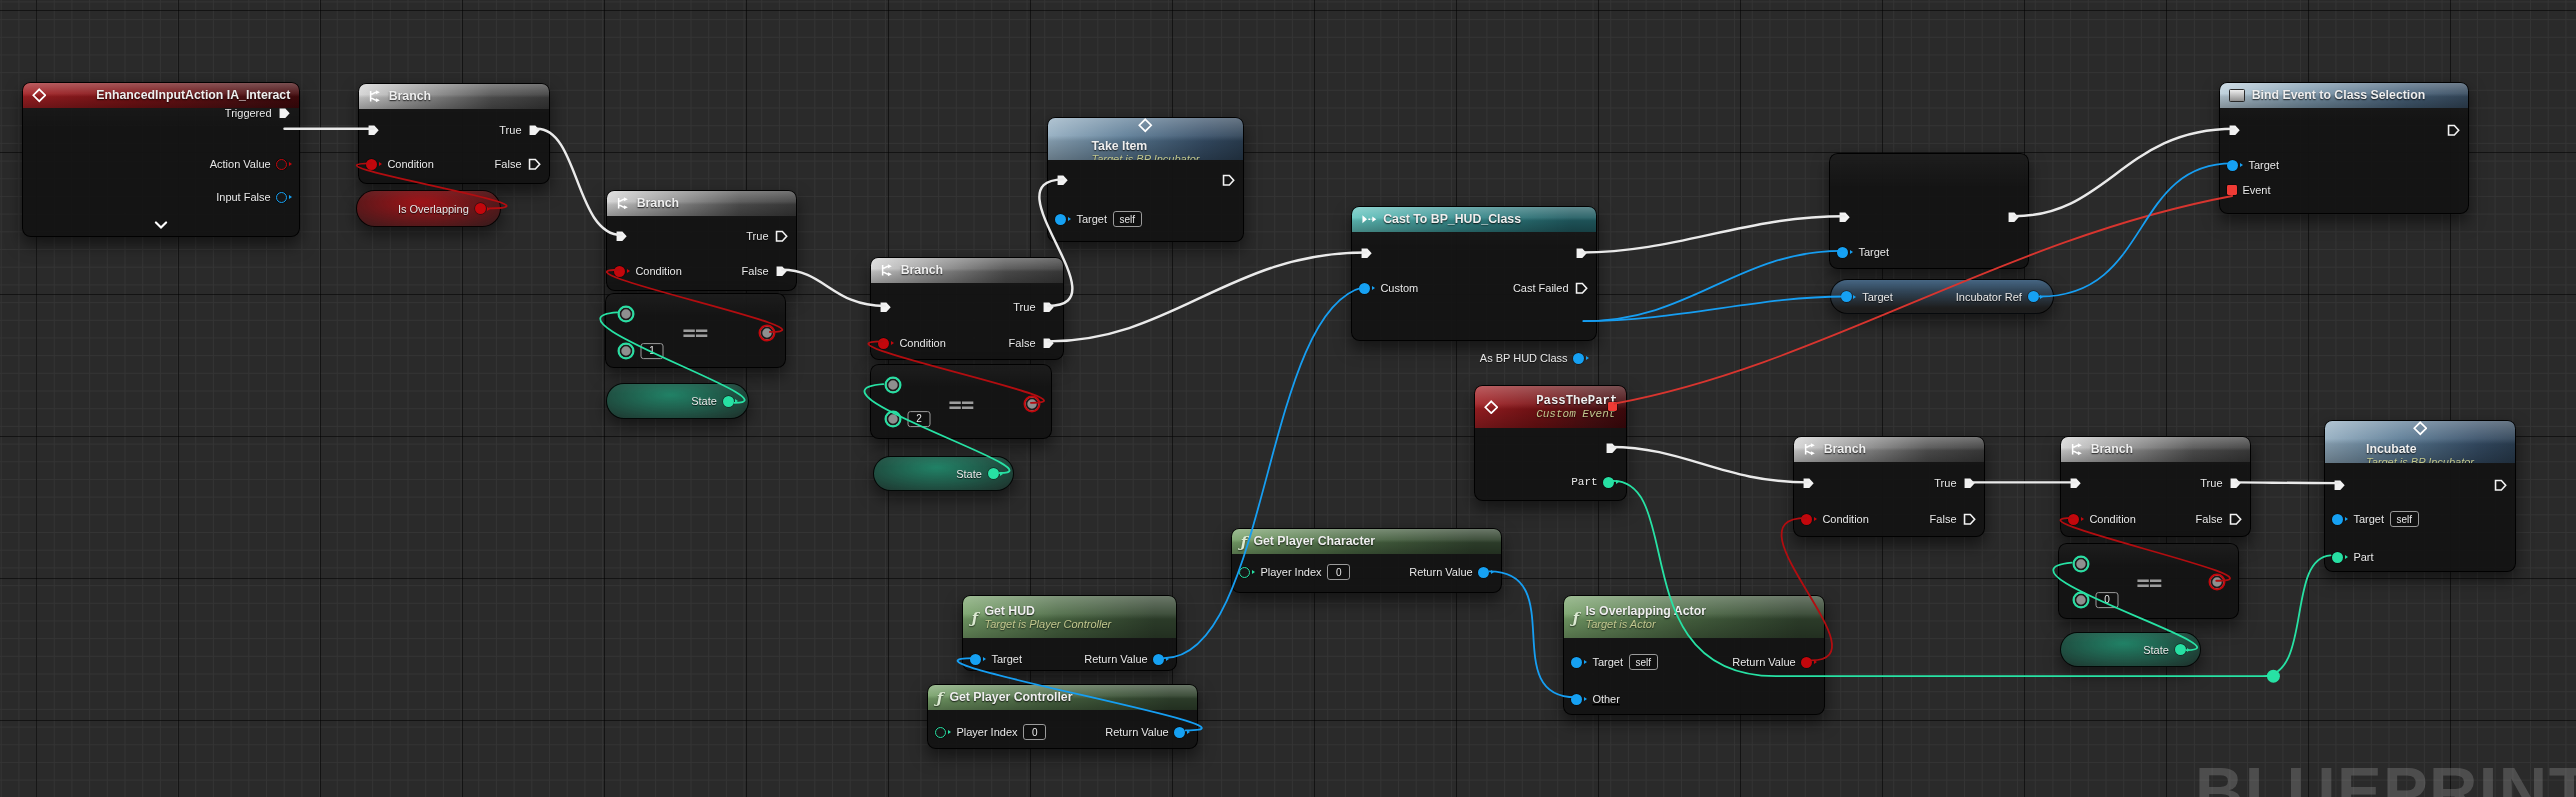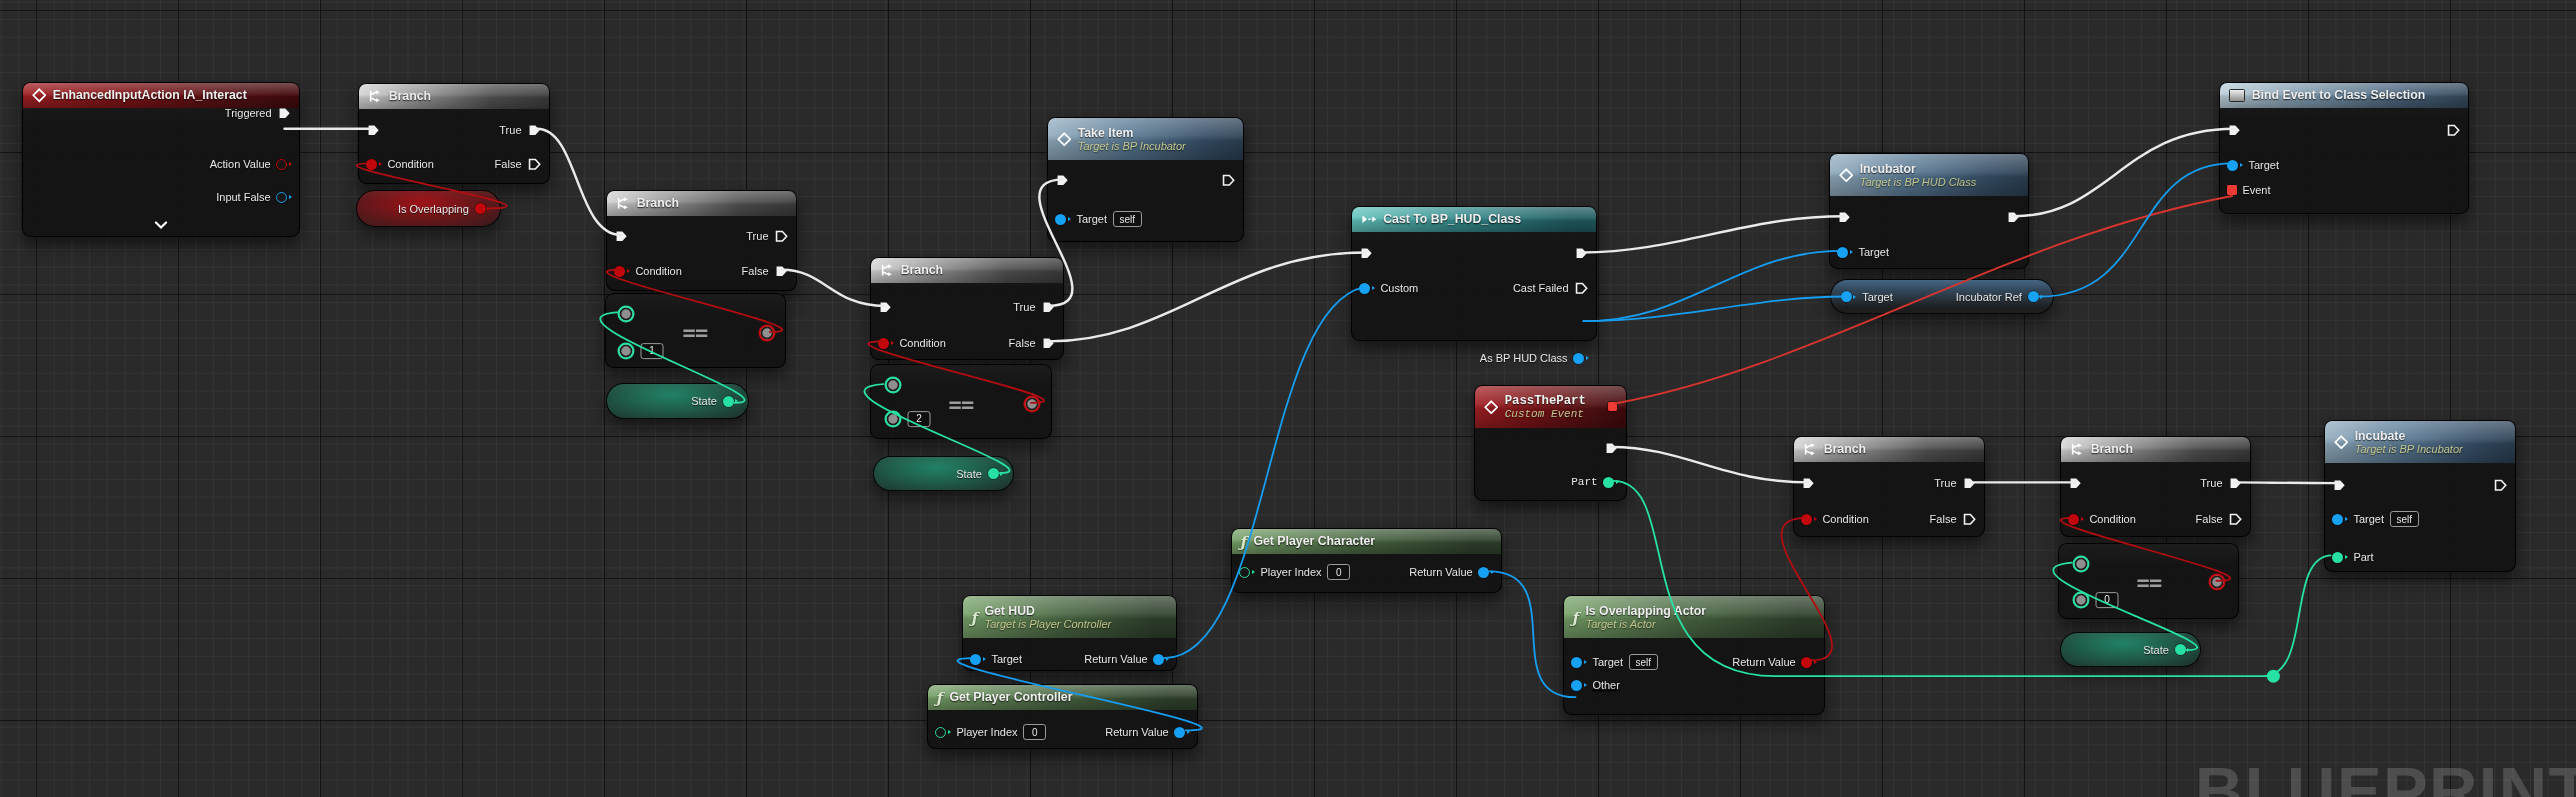--- a/index.html
+++ b/index.html
@@ -17,24 +17,24 @@
     color:#a0a0a0;opacity:0.30;letter-spacing:1.4px;z-index:1;white-space:nowrap;}
   .node{position:absolute;background:rgba(19,19,19,0.94);border:1.1px solid rgba(0,0,0,0.9);
     border-radius:8.7px;box-shadow:0 7.2px 16px rgba(0,0,0,0.5);z-index:2;box-sizing:border-box;}
   .node::before{content:"";position:absolute;inset:0;border-radius:7.2px;
     background:linear-gradient(180deg,rgba(255,255,255,0.04),transparent 30%);pointer-events:none;}
   .header{position:relative;display:flex;align-items:center;gap:6.5px;padding:0 8.7px;
     border-radius:7.2px 7.2px 0 0;height:25px;overflow:hidden;}
   .header.two{height:42px;}
   .header::after{content:"";position:absolute;inset:0;border-radius:inherit;pointer-events:none;
     background:linear-gradient(180deg,rgba(255,255,255,0.28),rgba(255,255,255,0.08) 42%,rgba(0,0,0,0.12) 55%,rgba(0,0,0,0.30));}
-  .hs-event {background:linear-gradient(90deg,#a32024,#7c1316 40%,#511013 80%,#43090c);}
+  .hs-event {background:linear-gradient(90deg,#a32024,#7c1316 40%,#511013 80%,#43090c);justify-content:space-between;}
   .hs-branch{background:linear-gradient(90deg,#d4d4d4,#9b9b9b 30%,#525252 70%,#3d3d3d);}
   .hs-fn-green{background:linear-gradient(90deg,#79a36b,#4c6a45 45%,#31432e 90%);}
-  .hs-fn-blue{background:linear-gradient(90deg,#93adc0,#5b7b95 40%,#374f68 80%,#2c4054);}
+  .hs-fn-blue{background:linear-gradient(90deg,#93adc0,#5b7b95 40%,#374f68 80%,#2c4054);flex-direction:column;}
   .hs-cast{background:linear-gradient(90deg,#63c4be,#358b8d 45%,#215c62 90%);}
   .hs-bind{background:linear-gradient(90deg,#bccfdb,#7e9aae 35%,#48627a 75%,#364a5e);}
   .htext{display:flex;flex-direction:column;line-height:1.15;z-index:1;}
   .title{font-size:12.3px;font-weight:700;color:#efefef;text-shadow:0 0.7px 1.4px rgba(0,0,0,.8);white-space:nowrap;}
   .subtitle{font-size:11px;font-style:italic;color:#c2c78e;text-shadow:0 0.7px 1.4px rgba(0,0,0,.6);white-space:nowrap;}
   .hicon{display:flex;align-items:center;z-index:1;}
   .ficon{font-family:"DejaVu Serif",serif;font-style:italic;font-weight:700;font-size:14.5px;
     color:#dcead2;text-shadow:0 0.7px 1.4px rgba(0,0,0,.6);}
   .bindicon{width:14.5px;height:11px;background:linear-gradient(180deg,#ededed,#8f8f8f);
     border:0.7px solid #2a2a2a;border-radius:1.4px;display:inline-block;}
@@ -528,21 +528,21 @@
           <span class="valbox">self</span>
         </div>
         <div class="side">
           <span class="plabel">Return Value</span>
           <span class="cpin p-bool filled">
             <span class="circ"></span>
             <span class="tri"></span>
           </span>
         </div>
       </div>
-      <div class="row" style="top: 76px; text-decoration: underline;">
+      <div class="row" style="top: 90px; text-decoration: underline;">
         <div class="side">
           <span class="cpin p-object filled">
             <span class="circ"></span>
             <span class="tri"></span>
           </span>
           <span class="plabel">Other</span>
         </div>
         <div class="side"></div>
       </div>
     </div>
@@ -699,31 +699,20 @@
           <span class="cpin p-int filled">
             <span class="circ"></span>
             <span class="tri"></span>
           </span>
           <span class="plabel">Part</span>
         </div>
         <div class="side"></div>
       </div>
     </div>
     <div class="node" style="left: 1829px; top: 153px; width: 200px; height: 116px;">
-      <div class="header hs-fn-blue two">
-        <span class="hicon">
-          <svg width="14.5" height="14.5" viewBox="0 0 22 22">
-            <path d="M11 2 L20 11 L11 20 L2 11 Z" fill="none" stroke="#fff" stroke-width="2.6"></path>
-          </svg>
-        </span>
-        <div class="htext">
-          <div class="title">Incubator</div>
-          <div class="subtitle">Target is BP HUD Class</div>
-        </div>
-      </div>
       <div class="row" style="top: 50px;">
         <div class="side">
           <span class="pin exec">
             <svg width="14.5" height="14.5" viewBox="0 0 20 20">
               <path d="M3.5 3.5 h8 l6 6.5 -6 6.5 h-8 z" fill="#f2f2f2"></path>
             </svg>
           </span>
         </div>
         <div class="side">
           <span class="pin exec">

